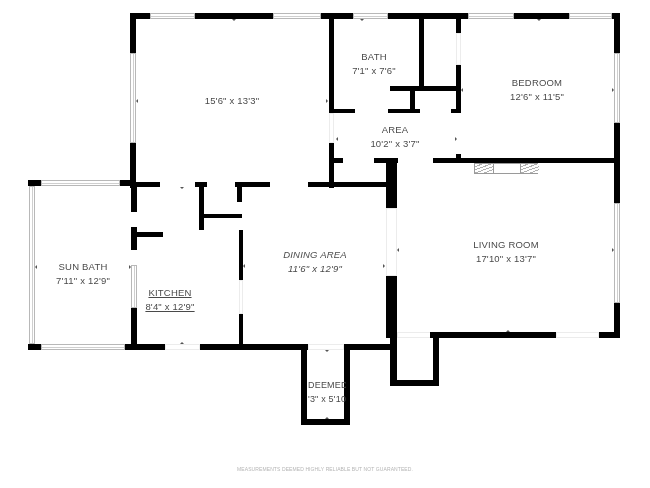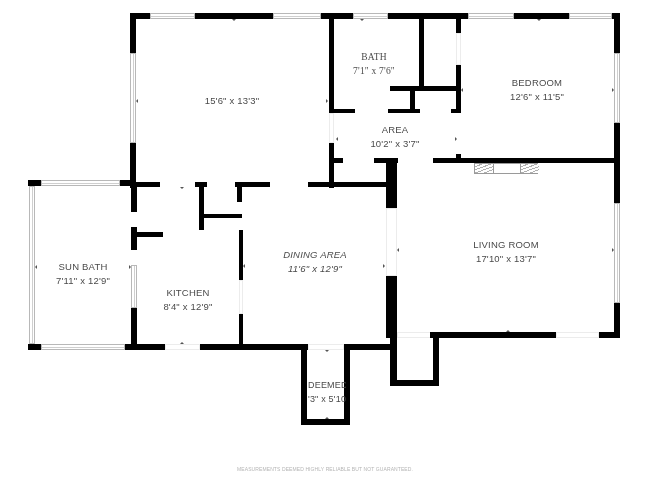--- a/index.html
+++ b/index.html
@@ -127,37 +127,37 @@
   <div class="opening" style="left:308px;top:344px;width:36px;height:6px;"></div>
   <div class="wall" style="left:344px;top:344px;width:46px;height:6px;"></div>
 
   <div class="wall" style="left:301px;top:344px;width:6px;height:81px;"></div>
   <div class="wall" style="left:344px;top:344px;width:6px;height:81px;"></div>
   <div class="wall" style="left:301px;top:419px;width:49px;height:6px;"></div>
 
   <div class="room-label" style="left:232px;top:101px;">
     <span class="dim">15'6" x 13'3"</span>
   </div>
-  <div class="room-label" style="left:374px;top:64px;font-family:Liberation Serif, serif;">
+  <div class="room-label" style="left:374px;top:64px;">
     <span class="name">BATH</span>
     <span class="dim">7'1" x 7'6"</span>
   </div>
   <div class="room-label" style="left:537px;top:90px;">
     <span class="name">BEDROOM</span>
     <span class="dim">12'6" x 11'5"</span>
   </div>
   <div class="room-label" style="left:395px;top:137px;">
     <span class="name">AREA</span>
     <span class="dim">10'2" x 3'7"</span>
   </div>
   <div class="room-label" style="left:83px;top:274px;">
     <span class="name">SUN BATH</span>
     <span class="dim">7'11" x 12'9"</span>
   </div>
-  <div class="room-label" style="left:188px;top:300px;">
+  <div class="room-label" style="left:170px;top:300px;text-decoration:underline;">
     <span class="name">KITCHEN</span>
     <span class="dim">8'4" x 12'9"</span>
   </div>
   <div class="room-label" style="left:315px;top:262px;font-style:italic;">
     <span class="name">DINING AREA</span>
     <span class="dim">11'6" x 12'9"</span>
   </div>
   <div class="room-label" style="left:506px;top:252px;">
     <span class="name">LIVING ROOM</span>
     <span class="dim">17'10" x 13'7"</span>

